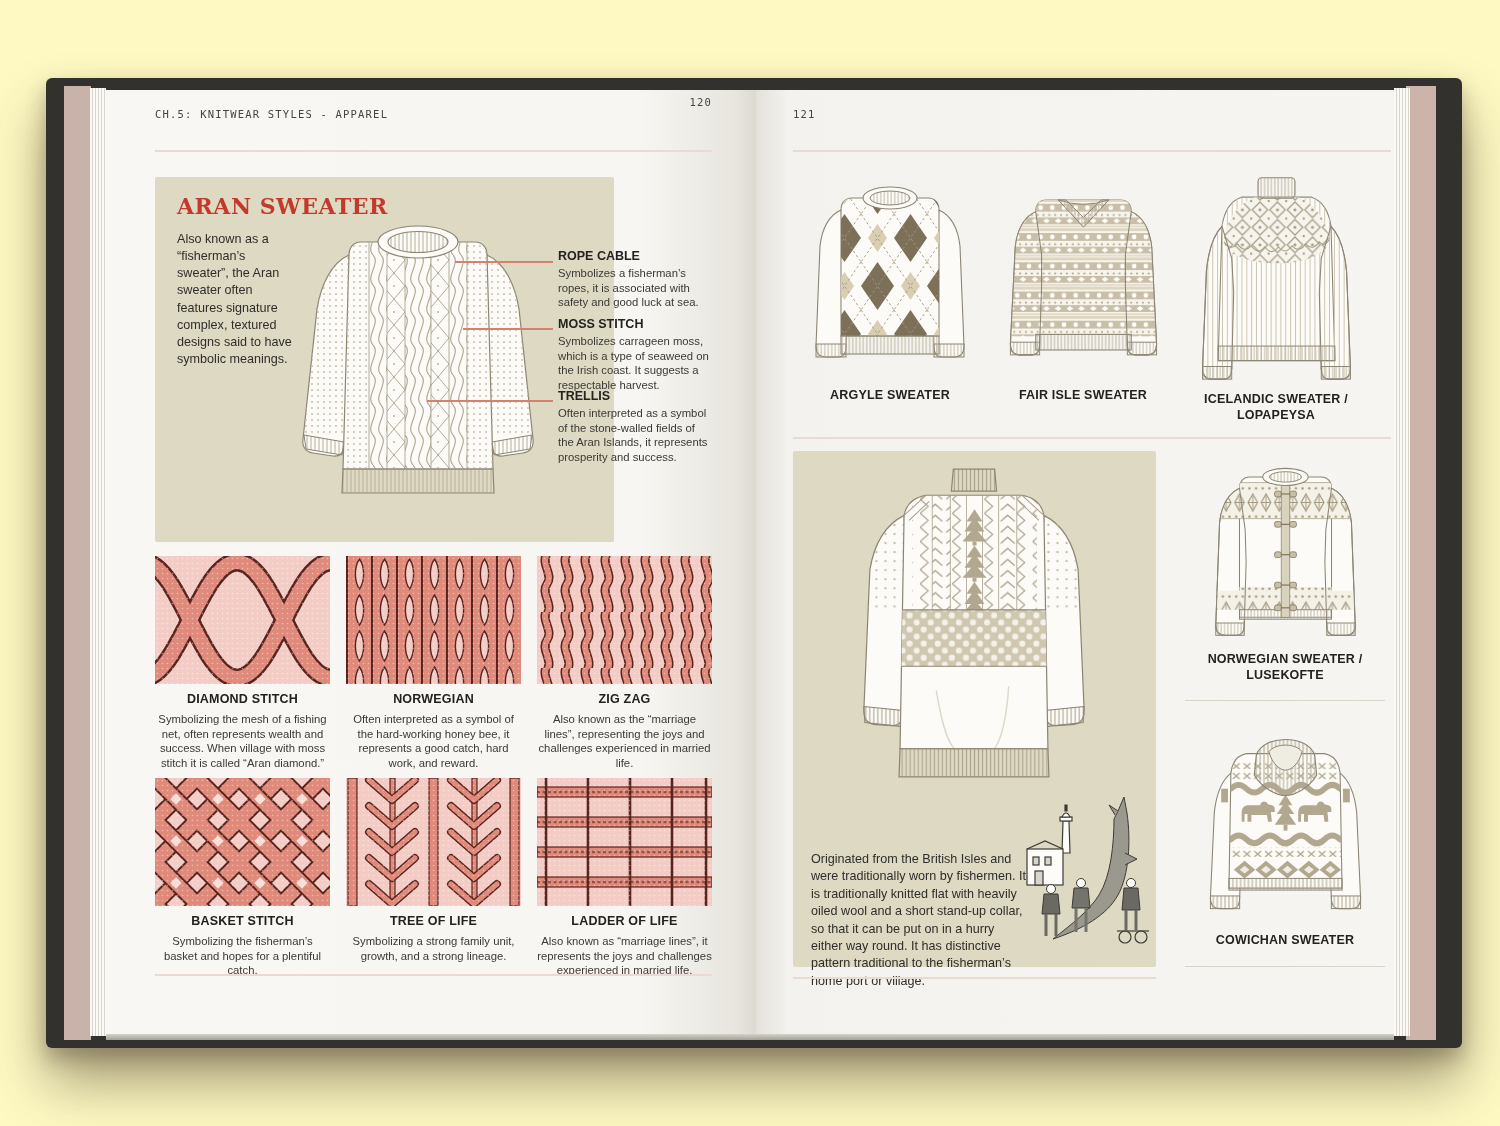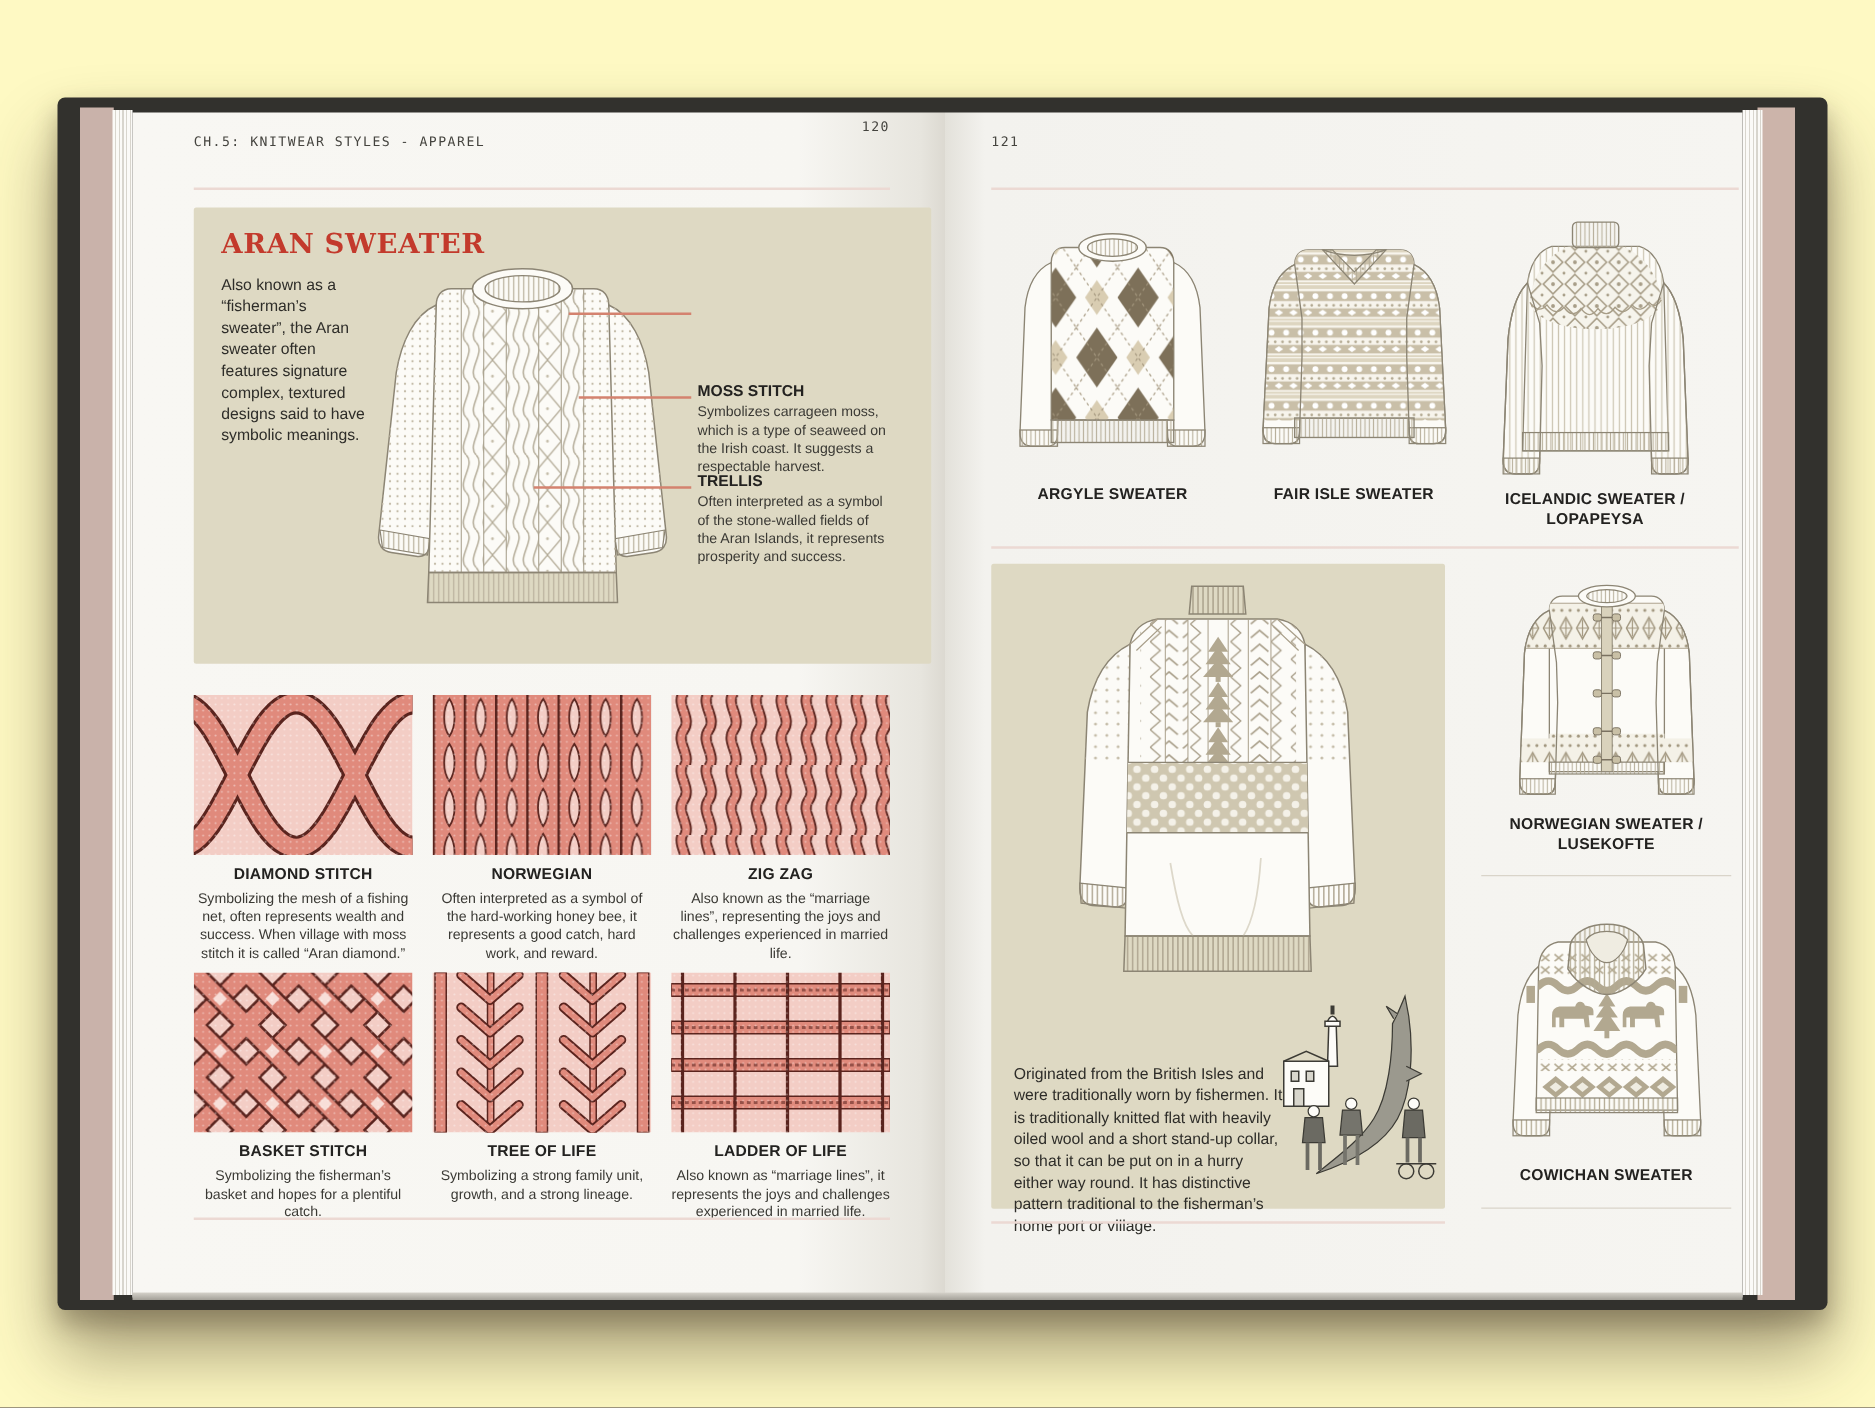--- a/index.html
+++ b/index.html
@@ -50,21 +50,21 @@
   <div class="edge" style="left:90px"></div>
   <div class="edge" style="left:1394px"></div>
   <div class="page page-left"></div>
   <div class="page page-right"></div>
   <div class="pages-bottom"></div>
 
   <div class="abs mono" style="left:155px;top:108px">CH.5: KNITWEAR STYLES - APPAREL</div>
   <div class="abs mono" style="left:612px;top:96px;width:100px;text-align:right">120</div>
   <div class="rule" style="left:155px;top:150px;width:557px"></div>
 
-  <div class="panel" style="left:155px;top:166px;width:590px;height:365px">
+  <div class="panel" style="left:155px;top:177px;width:459px;height:365px">
     <div class="serif-red aran-title">ARAN SWEATER</div>
     <div class="aran-desc">Also known as a “fisherman’s sweater”, the Aran sweater often features signature complex, textured designs said to have symbolic meanings.</div>
 
     <svg class="abs" style="left:118px;top:18px" width="292" height="338" viewBox="0 0 292 338">
       <defs>
         <pattern id="a-rib" width="4" height="5" patternUnits="userSpaceOnUse">
             <path d="M2,0 V5" stroke="#b8b09c" stroke-width="1"></path>
           </pattern>
         <pattern id="a-cable" width="16" height="30" patternUnits="userSpaceOnUse">
           <path d="M4,0 C12,8 -4,22 4,30 M12,0 C20,8 4,22 12,30" stroke="#b3ab97" stroke-width="1.2" fill="none"></path>
@@ -107,20 +107,24 @@
 
       <polygon points="70,274 220,274 221,298 69,298" fill="url(#a-rib)" stroke="#8c8574" stroke-width="1.2"></polygon>
       <ellipse cx="145" cy="47" rx="40" ry="16" fill="#fcfbf7" stroke="#8c8574" stroke-width="1.2"></ellipse>
       <ellipse cx="145" cy="47" rx="30" ry="10.5" fill="url(#a-rib)" stroke="#8c8574" stroke-width="1.1"></ellipse>
     </svg>
 
     <div class="lead" style="left:300px;top:84px;width:98px"></div>
     <div class="lead" style="left:308px;top:151px;width:90px"></div>
     <div class="lead" style="left:272px;top:223px;width:126px"></div>
 
+    <div class="ann" style="left:403px;top:72px">
+      <div class="ann-title">ROPE CABLE</div>
+      <div class="ann-text">Symbolizes a fisherman’s ropes, it is associated with safety and good luck at sea.</div>
+    </div>
     <div class="ann" style="left:403px;top:140px">
       <div class="ann-title">MOSS STITCH</div>
       <div class="ann-text">Symbolizes carrageen moss, which is a type of seaweed on the Irish coast. It suggests a respectable harvest.</div>
     </div>
     <div class="ann" style="left:403px;top:212px">
       <div class="ann-title">TRELLIS</div>
       <div class="ann-text">Often interpreted as a symbol of the stone-walled fields of the Aran Islands, it represents prosperity and success.</div>
     </div>
   </div>
 

